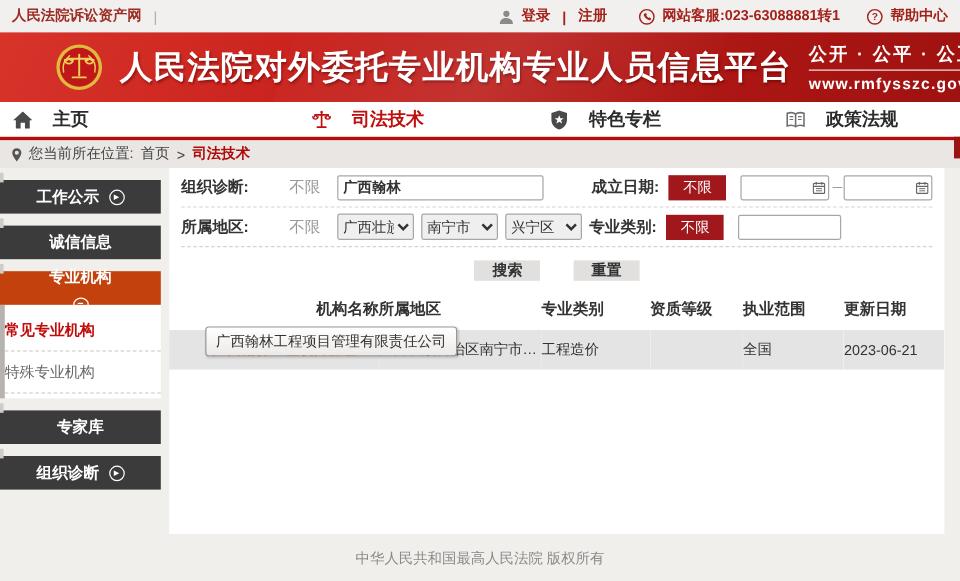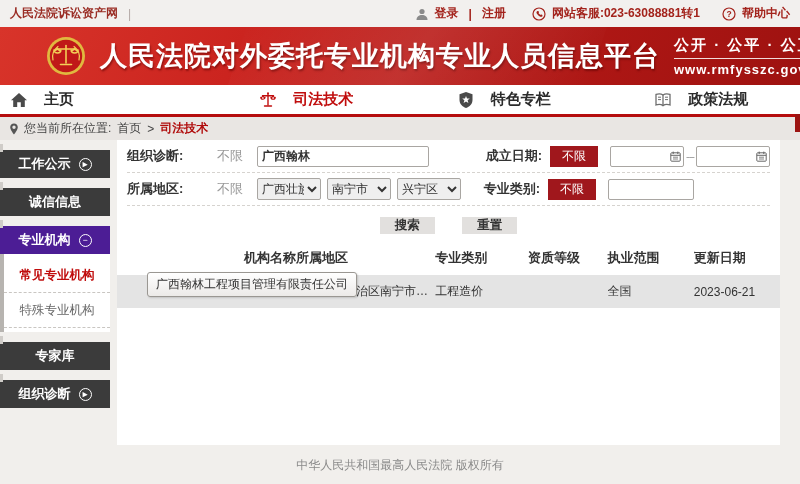--- a/index.html
+++ b/index.html
@@ -35,27 +35,27 @@
   .crumbbar .crumb-part { margin-right:6px; }
   .crumbbar a.crumb-link { color:#444; text-decoration:none; cursor:pointer; }
   .crumbbar .crumb-current { color:#b00c0c; font-weight:bold; cursor:pointer; }
   .pin-icon { width:12px; height:12px; margin-right:4px; }
   .scroll-thumb { position:absolute; right:0; top:-3px; width:5px; height:18px; background:#9c1412; }
 
   
   .content { height:344px; position:relative; display:flex; align-items:flex-start; background:#f1efec; }
 
   
-  .sidebar { width:110px; margin-top:10px; flex:0 0 auto;font-family:Liberation Serif, serif; }
+  .sidebar { width:134px; margin-top:10px; flex:0 0 auto; }
   .side-item { position:relative; height:28px; margin-bottom:10px; background:#3b3b3b; color:#fff; font-size:13px; font-weight:bold; display:flex; align-items:center; justify-content:center; gap:8px; cursor:pointer; }
   .side-item:before { content:""; position:absolute; left:0; top:-6px; width:3px; height:8px; background:#cfccc8; }
-  .side-item.active { background:#4c1d95; }
+  .side-item.active { background:#c2410c;flex-direction:column; }
   .side-expand { width:13px; height:13px; border:1px solid #fff; border-radius:50%; display:flex; align-items:center; justify-content:center; font-size:9px; line-height:1; font-weight:bold; }
   .submenu { background:#fff; margin:-10px 0 10px 0; padding:4px 0; border-left:4px solid #b7b4b0; }
-  .submenu-item { font-size:12.5px; color:#666; text-align:center; padding:9px 0 8px 0; border-bottom:1px dashed #c9c6c2; cursor:pointer; }
+  .submenu-item { font-size:12.5px; color:#666; padding:9px 0 8px 0; border-bottom:1px dashed #c9c6c2; cursor:pointer; }
   .submenu-item.active { color:#c00d0d; font-weight:bold; }
 
   
   .panel { flex:1; background:#fff; margin:0 20px 0 7px; height:305px; position:relative; font-size:13px; }
   .form-row { display:flex; align-items:center; height:33px; margin:0 10px; border-bottom:1px dashed #d6d3cf; }
   .f-label { font-weight:bold; color:#333; width:72px; white-space:nowrap; }
   .f-unlimited-text { color:#999; width:40px; margin-left:18px; cursor:pointer; }
   .f-unlimited-btn { background:#a0171c; color:#fff; font-size:12px; padding:2px 12px; margin-right:12px; cursor:pointer; white-space:nowrap; }
   .f-input { height:21px; border:1px solid #a9a6a2; border-radius:2px; font-size:12px; padding:0 4px; color:#333; font-family:inherit; }
   .name-input { width:172px;font-weight:bold; }

